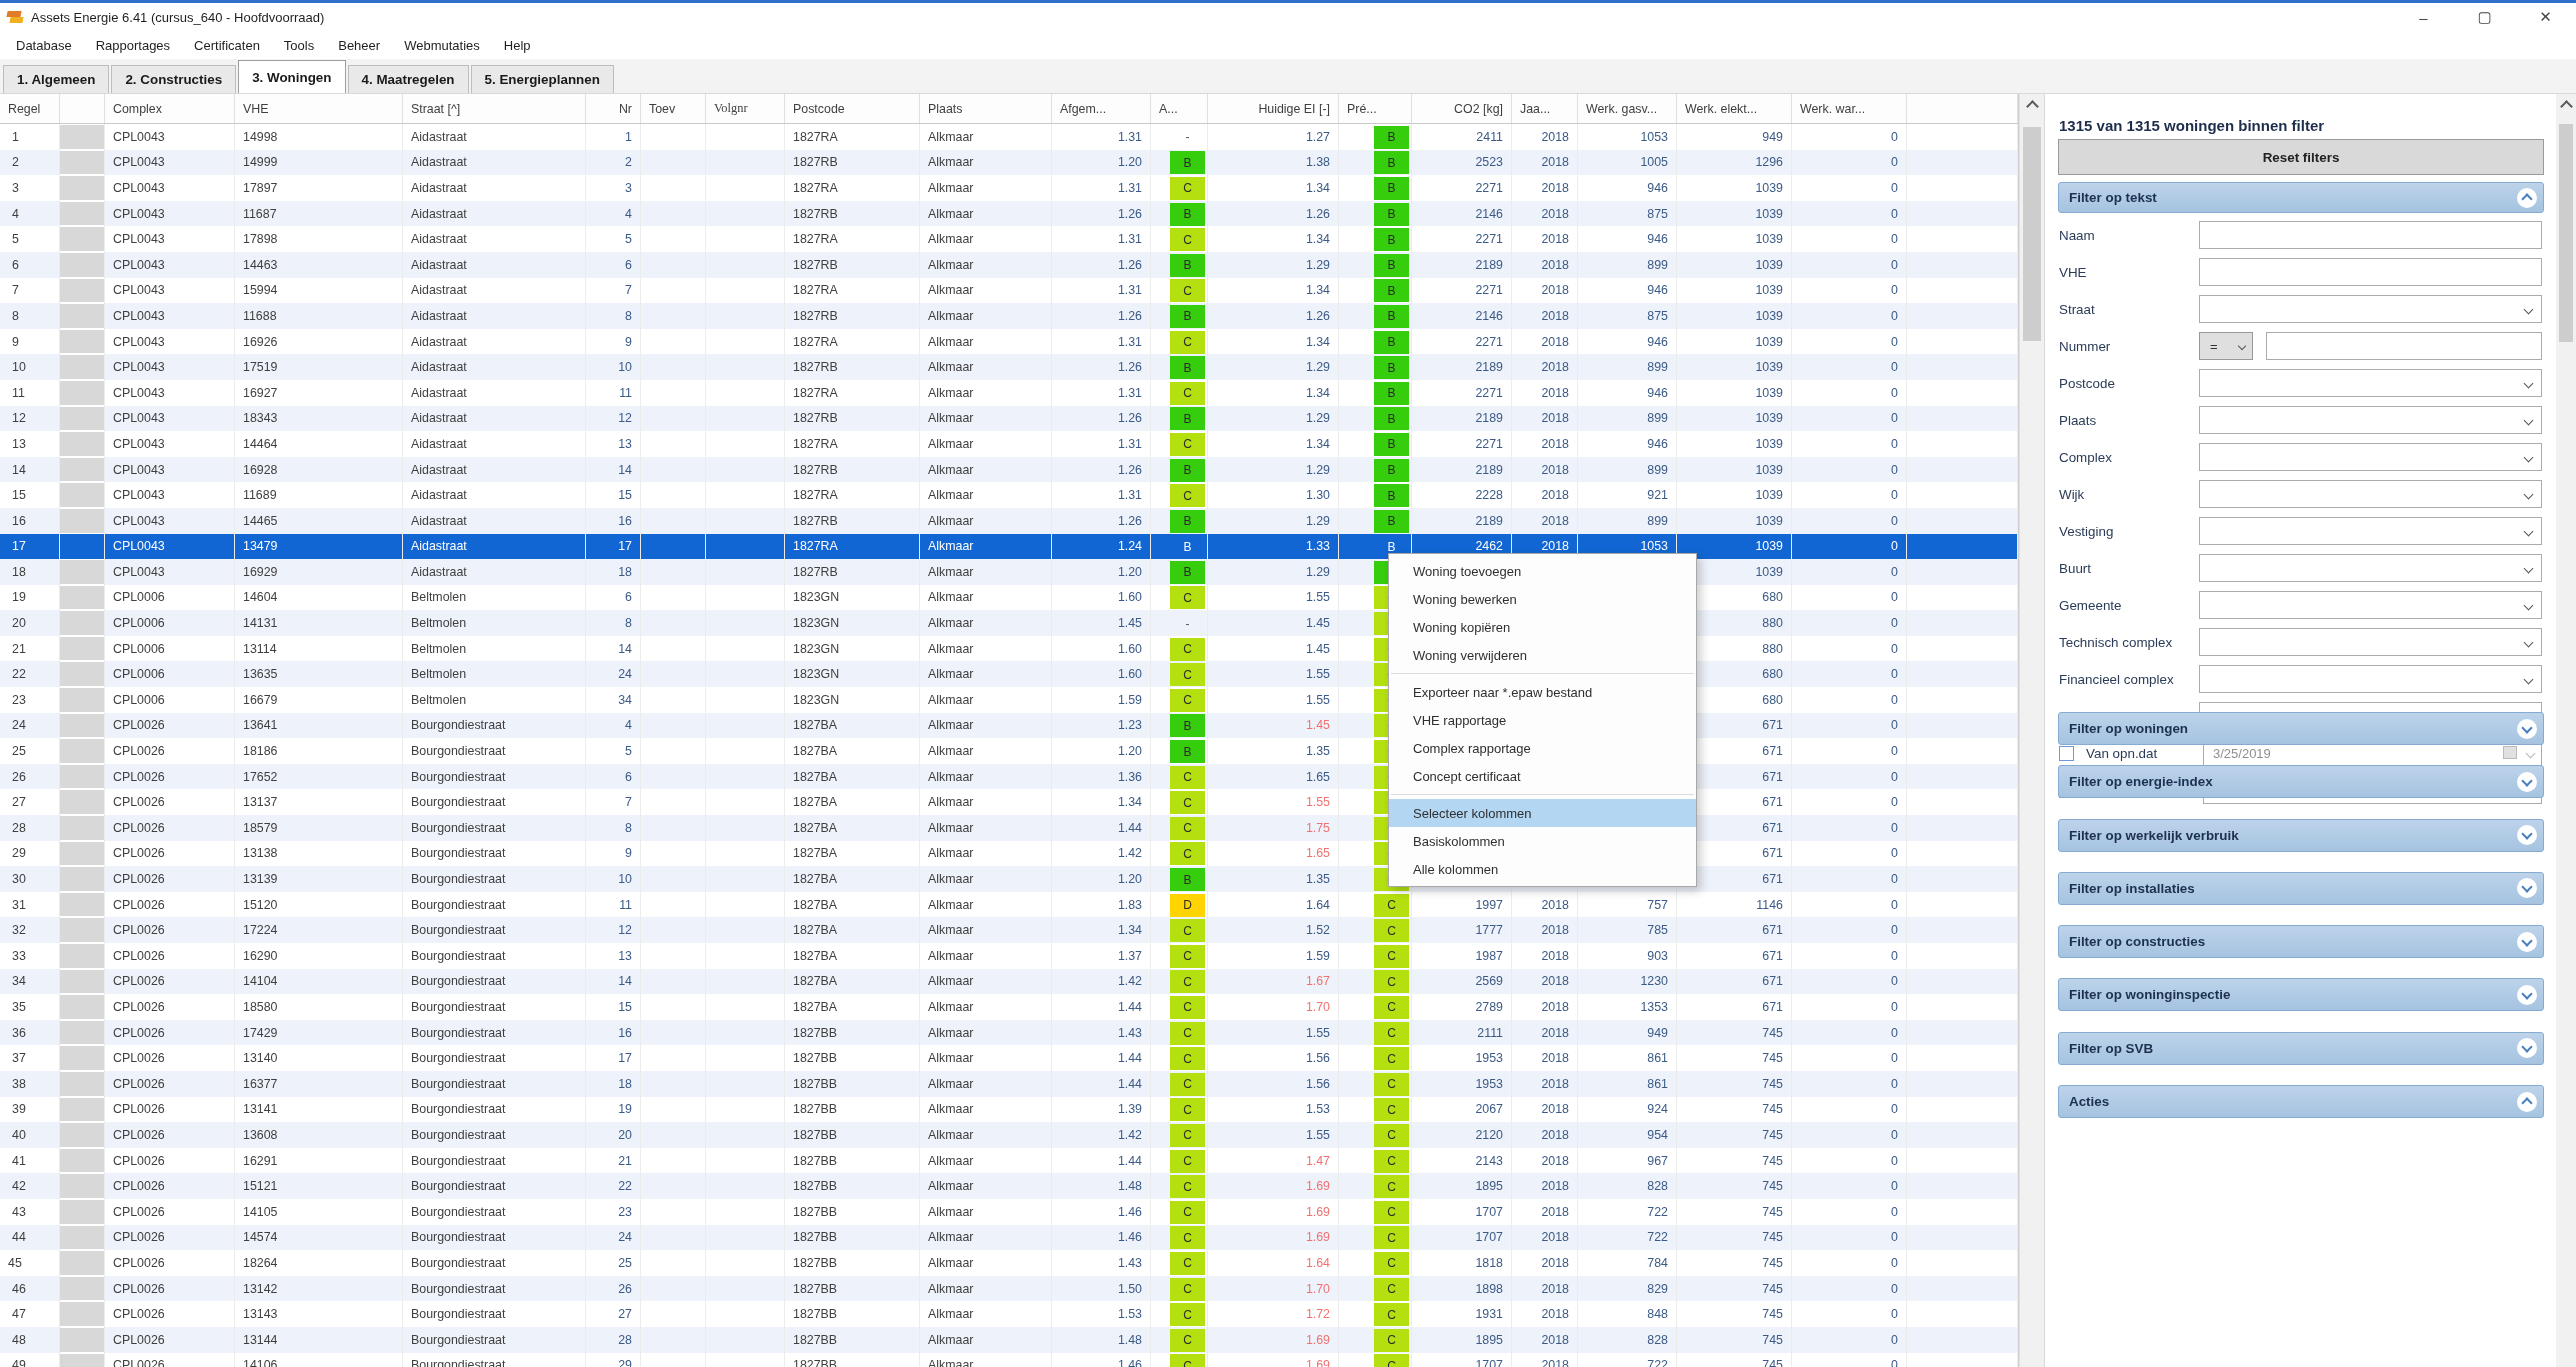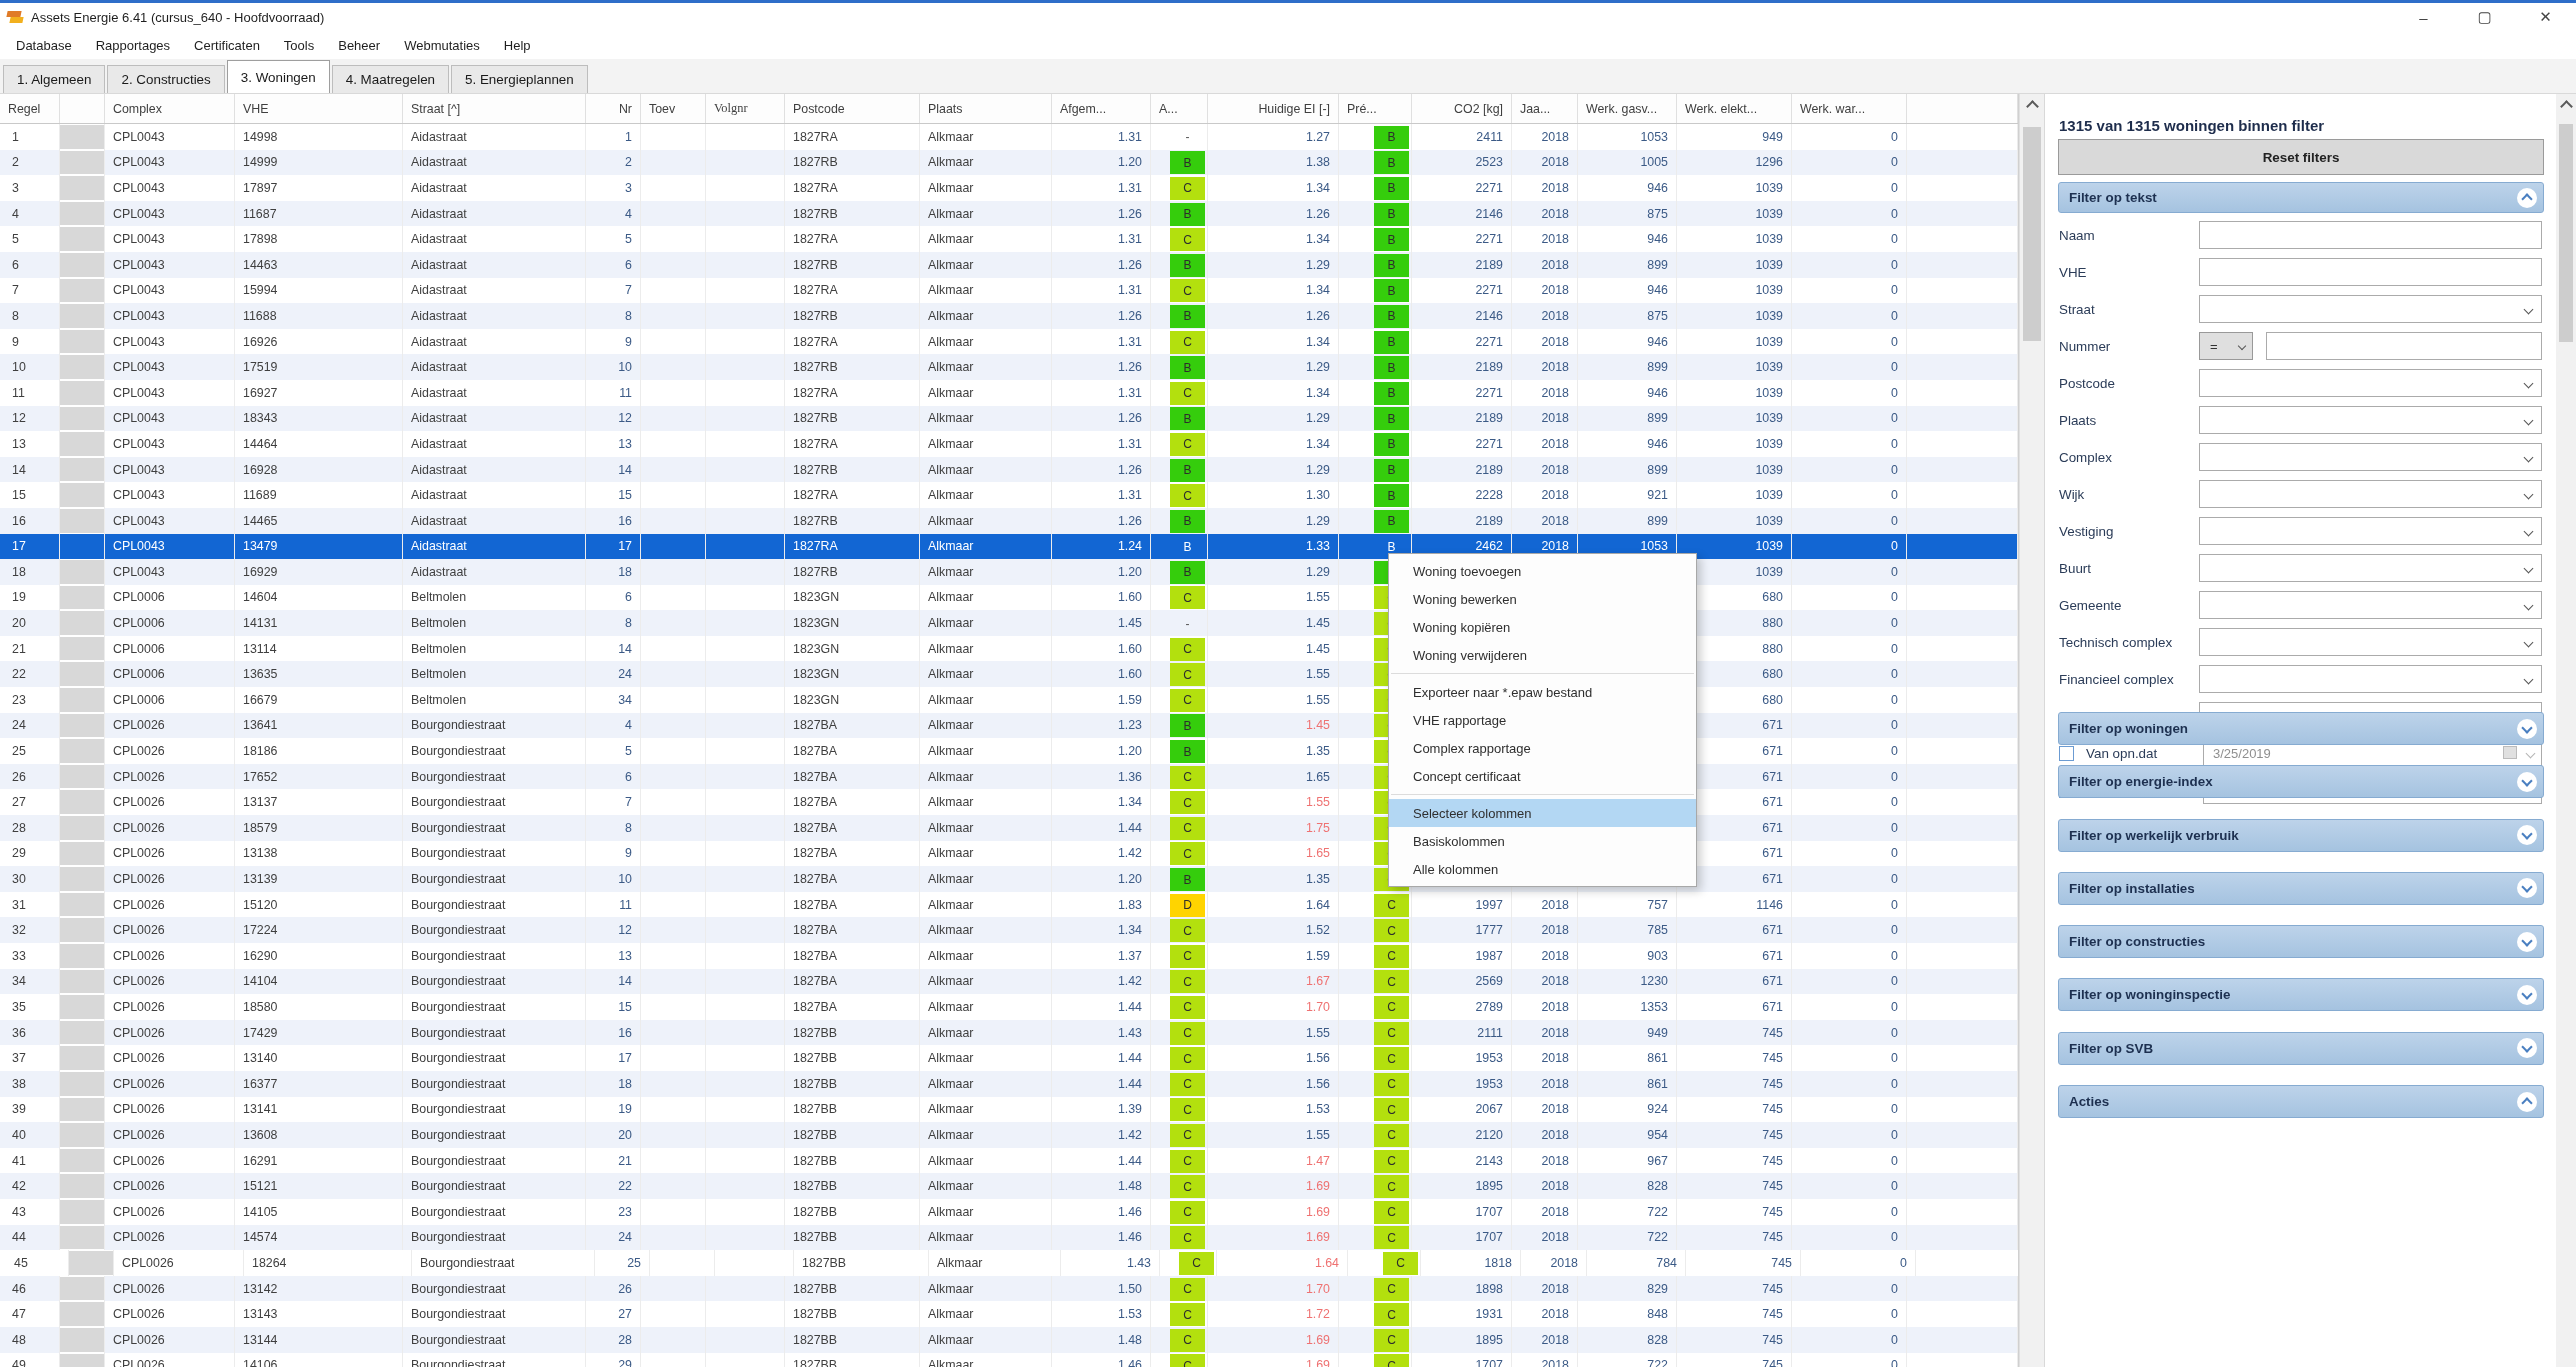--- a/index.html
+++ b/index.html
@@ -12,21 +12,21 @@
   .app-icon .i1{position:absolute;left:0;top:1px;width:14px;height:6px;background:#e07b28;transform:skewX(-12deg)}
   .app-icon .i2{position:absolute;left:3px;top:7px;width:13px;height:6px;background:#f2b01e;transform:skewX(-12deg)}
   .title{font-size:13px;color:#1f1f1f;margin-left:8px;white-space:nowrap}
   .wincontrols{margin-left:auto;display:flex;height:100%}
   .wbtn{width:61px;display:flex;align-items:center;justify-content:center;font-size:15px;color:#444}
   
   .menubar{position:absolute;left:0;top:31px;width:100%;height:29px;background:#fff;display:flex;align-items:center;padding-left:4px;box-sizing:border-box}
   .menu-item{font-size:13px;color:#1f1f1f;padding:0 12px;line-height:29px}
   
   .tabbar{position:absolute;left:0;top:59px;width:100%;height:35px;background:#f3f3f3;border-bottom:1px solid #d9d9d9;box-sizing:border-box;display:flex;align-items:flex-end;padding-left:3px}
-  .tab{font-size:13.4px;font-weight:400;color:#1a1a1a;background:#e9e9e9;border:1px solid #bdbdbd;border-bottom:none;
+  .tab{font-size:13.4px;font-weight:700;color:#1a1a1a;background:#e9e9e9;border:1px solid #bdbdbd;border-bottom:none;
        padding:0 13px;height:28px;line-height:28px;margin-right:2px;box-sizing:border-box}
   .tab.active{background:#fff;border-color:#9e9e9e;height:33px;line-height:33px;position:relative;z-index:2}
   
   .table-area{position:absolute;left:0;top:94px;width:2019px;bottom:0;overflow:hidden;border-right:1px solid #d0d0d0;box-sizing:border-box}
   .thead{display:flex;height:30px;background:#fdfdfd;border-bottom:1px solid #c9c9c9;box-sizing:border-box}
   .th{font-size:12.4px;color:#3f3f3f;border-right:1px solid #e0e0e0;box-sizing:border-box;display:flex;align-items:center;
       padding:0 8px;white-space:nowrap;overflow:hidden;flex:0 0 auto}
   .th.r{justify-content:flex-end}
   .tbody{position:absolute;left:0;top:30px;right:0;bottom:0;overflow:hidden}
   .trow{display:flex;height:25.6px;background:#fff;box-sizing:border-box}
@@ -1376,21 +1376,21 @@
           <div class="lbox c right">C</div>
         </div>
         <div class="td r num" style="width: 100px;">1707</div>
         <div class="td r num" style="width: 66px;">2018</div>
         <div class="td r num" style="width: 99px;">722</div>
         <div class="td r num" style="width: 115px;">745</div>
         <div class="td r num" style="width: 115px;">0</div>
         <div class="td" style="width: 111px;"></div>
       </div>
       <div class="trow">
-        <div class="td" style="width: 69px; padding-left: 14px;">45</div>
+        <div class="td" style="width: 60px; padding-left: 8px;">45</div>
         <div class="td graycell" style="width: 45px;">
           <div class="grip"></div>
         </div>
         <div class="td" style="width: 130px;">CPL0026</div>
         <div class="td" style="width: 168px;">18264</div>
         <div class="td" style="width: 183px;">Bourgondiestraat</div>
         <div class="td r num" style="width: 55px;">25</div>
         <div class="td" style="width: 65px;"></div>
         <div class="td" style="width: 79px;"></div>
         <div class="td" style="width: 135px;">1827BB</div>

